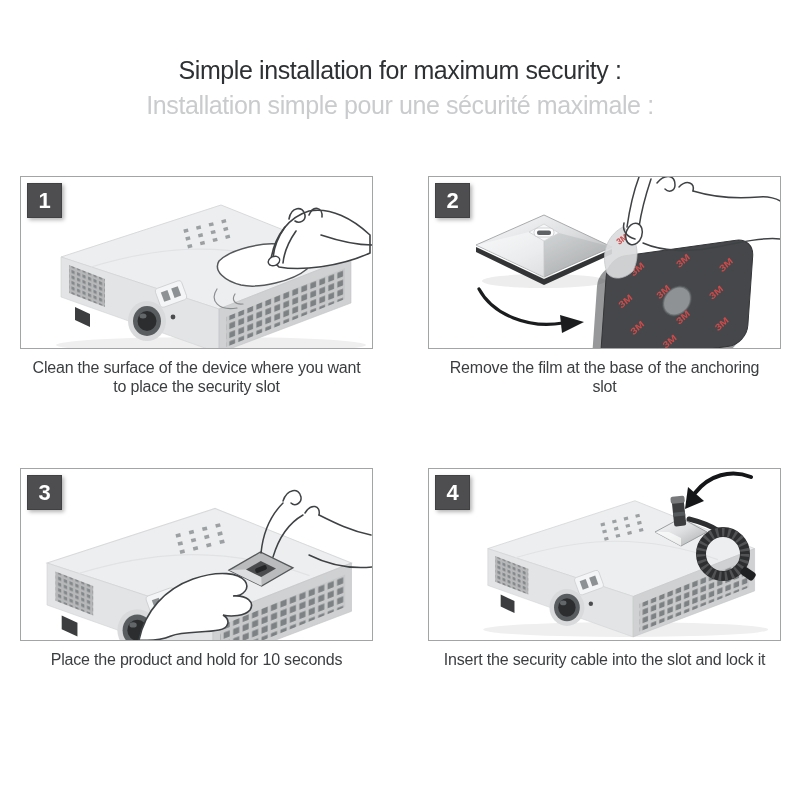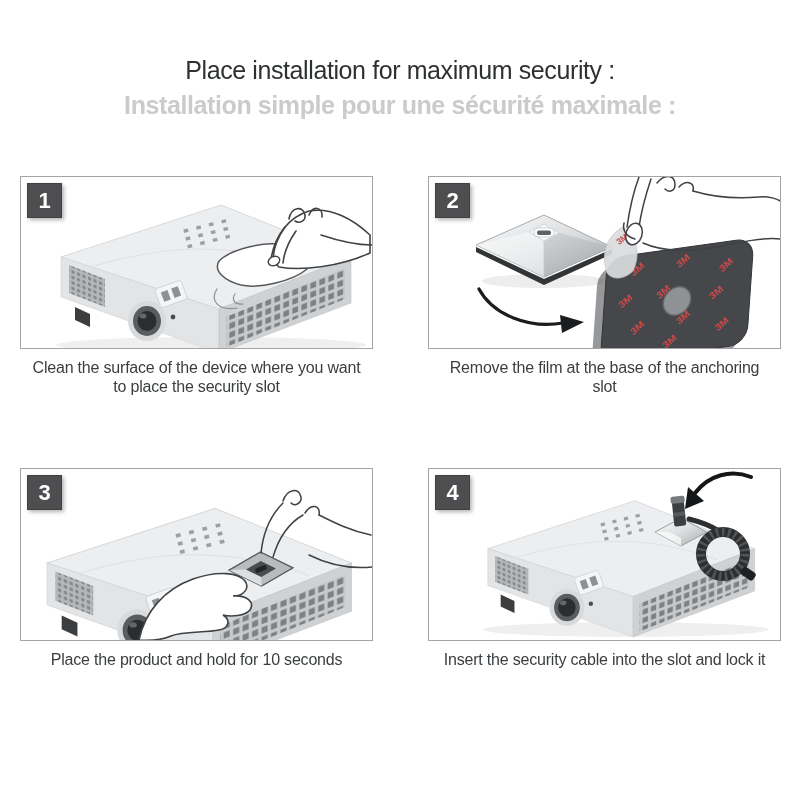--- a/index.html
+++ b/index.html
@@ -4,21 +4,21 @@
 <style>
   html,body{margin:0;padding:0;}
   body{
     width:800px;height:800px;position:relative;overflow:hidden;
     background:#ffffff;
     font-family:"Liberation Sans", sans-serif;
   }
   .page{position:absolute;inset:0;}
   .hdr{position:absolute;top:56px;left:0;width:800px;text-align:center;}
   .title{margin:0;font-size:25px;font-weight:normal;color:#2e3133;letter-spacing:-0.4px;}
-  .subtitle{margin:6px 0 0;font-size:25px;font-weight:bold;color:#c9cbcd;letter-spacing:-0.4px;}
+  .subtitle{margin:6px 0 0;font-size:25px;font-weight:normal;color:#c9cbcd;letter-spacing:-0.4px;}
   .step{position:absolute;width:353px;}
   .pos-1{left:20px;top:176px;}
   .pos-2{left:428px;top:176px;}
   .pos-3{left:20px;top:468px;}
   .pos-4{left:428px;top:468px;}
   .frame{position:relative;width:351px;height:171px;border:1px solid #a3a4a6;background:#fff;overflow:hidden;}
   .frame > svg{position:absolute;left:0;top:0;display:block;}
   .badge{
     position:absolute;left:6px;top:6px;width:35px;height:35px;z-index:2;
     background:#4e4e50;border:1px solid #414143;box-sizing:border-box;
@@ -85,21 +85,21 @@
           <rect x="-26" y="6" width="4.6" height="3.4"></rect>
             <rect x="-13" y="6" width="4.6" height="3.4"></rect>
             <rect x="0" y="6" width="4.6" height="3.4"></rect>
             <rect x="13" y="6" width="4.6" height="3.4"></rect>
         </g>
       </g>
     </defs>
   </svg>
 
   <header class="hdr">
-    <h1 class="title">Place installation for maximum security :</h1>
+    <h1 class="title">Simple installation for maximum security :</h1>
     <h2 class="subtitle">Installation simple pour une sécurité maximale :</h2>
   </header>
 
   <section class="step pos-1">
     <div class="frame">
       <div class="badge">1</div>
       <svg width="351" height="171" viewBox="0 0 351 171">
         <use href="#projector"></use>
         <g>
           <path d="M198,84 C210,72 244,64 262,68 C280,72 292,82 286,92 C272,104 238,112 220,108 C204,104 192,94 198,84 Z" fill="#ffffff" stroke="#55585a" stroke-width="1.5"></path>

